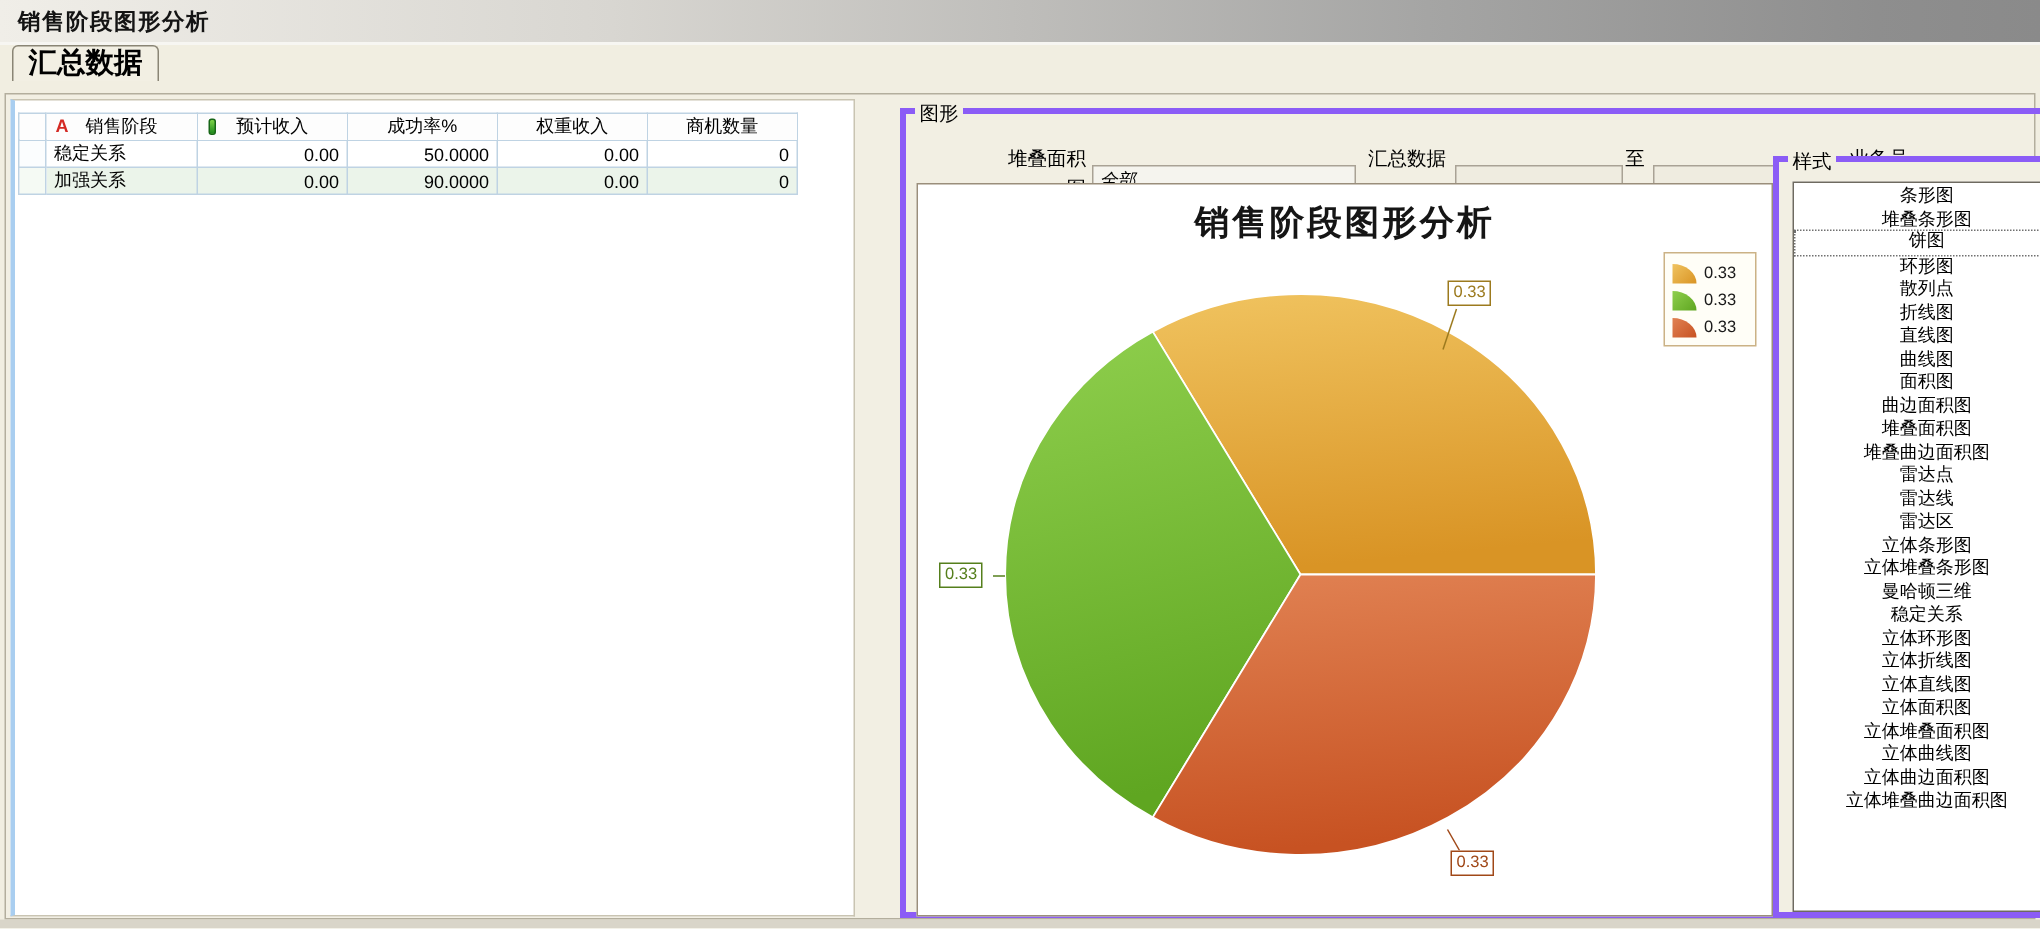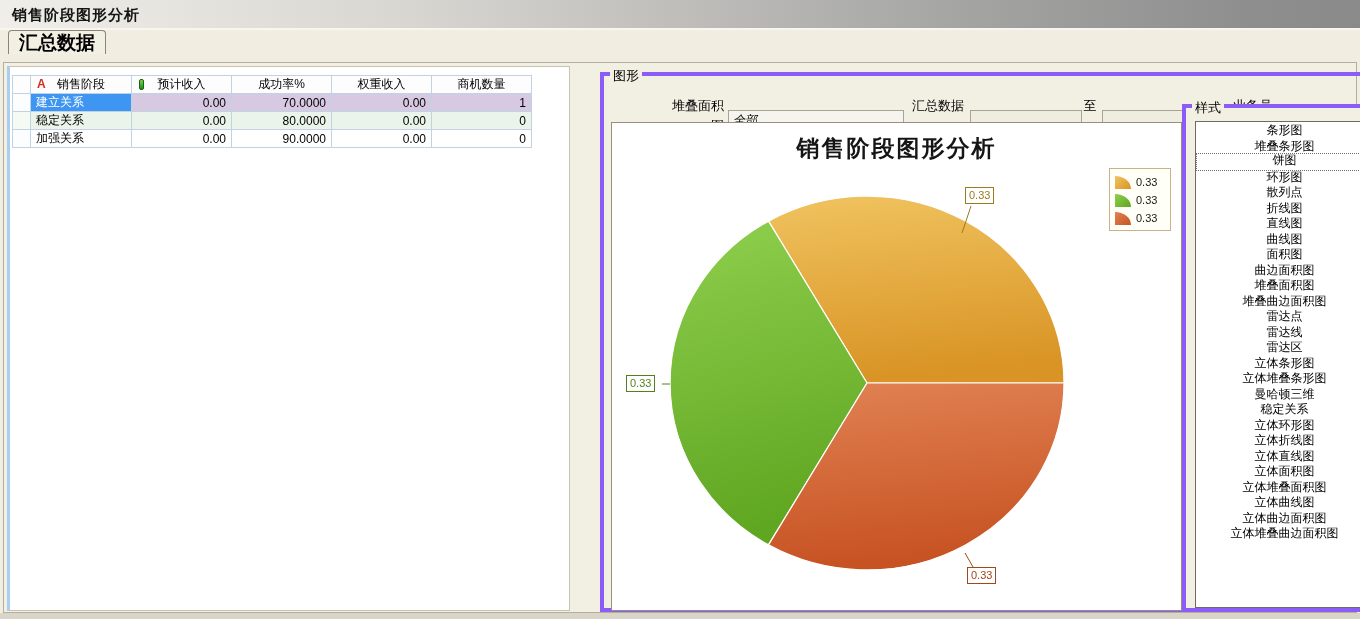--- a/index.html
+++ b/index.html
@@ -116,31 +116,23 @@
             <span>权重收入</span>
           </th>
           <th>
             <span>商机数量</span>
           </th>
         </tr>
       </thead>
       <tbody id="summary-rows">
           <tr>
             <td class="ind"></td>
-            <td class="stage cell-focus">建立关系</td>
-            <td class="num cell-selrow">0.00</td>
-            <td class="num cell-selrow">70.0000</td>
-            <td class="num cell-selrow">0.00</td>
-            <td class="num cell-selrow">1</td>
-          </tr>
-          <tr>
-            <td class="ind"></td>
             <td class="stage">稳定关系</td>
             <td class="num">0.00</td>
-            <td class="num">80.0000</td>
+            <td class="num">50.0000</td>
             <td class="num">0.00</td>
             <td class="num">0</td>
           </tr>
           <tr>
             <td class="ind"></td>
             <td class="stage">加强关系</td>
             <td class="num">0.00</td>
             <td class="num">90.0000</td>
             <td class="num">0.00</td>
             <td class="num">0</td>

